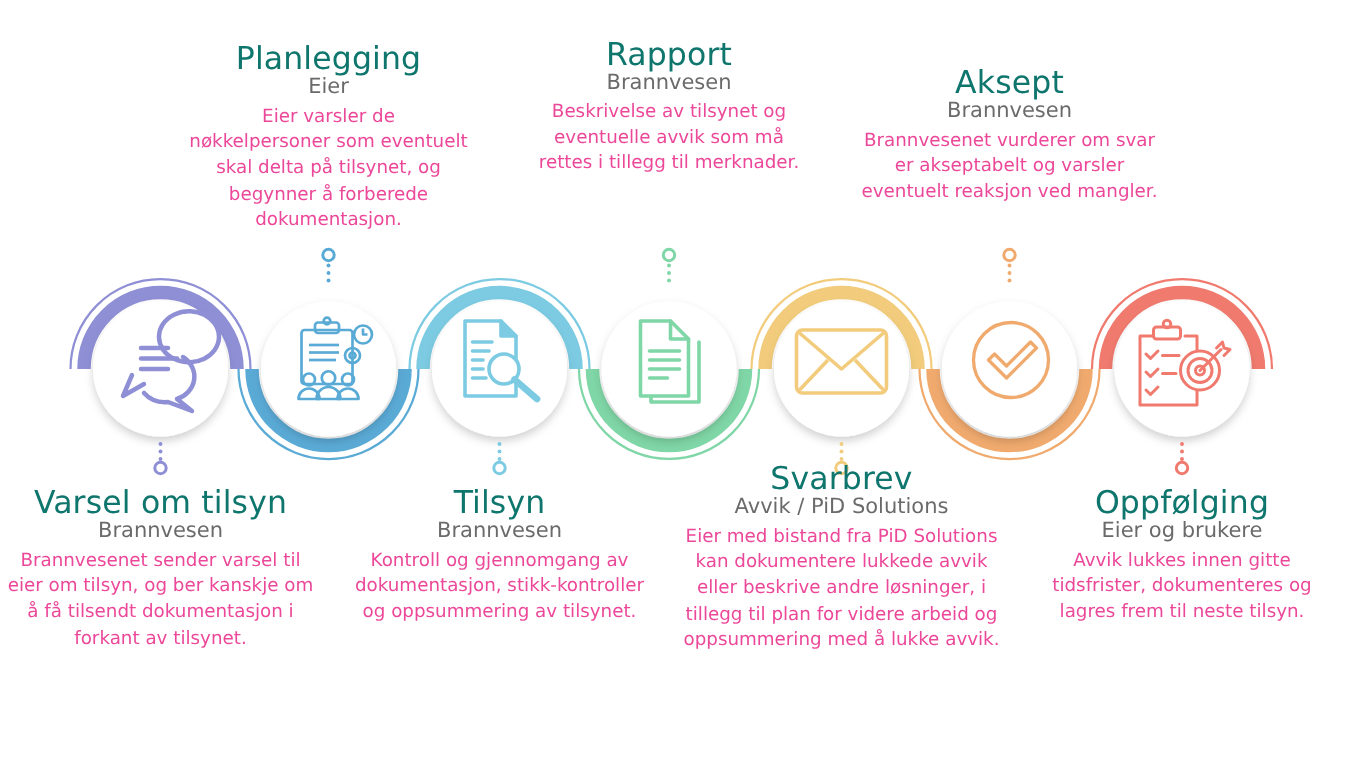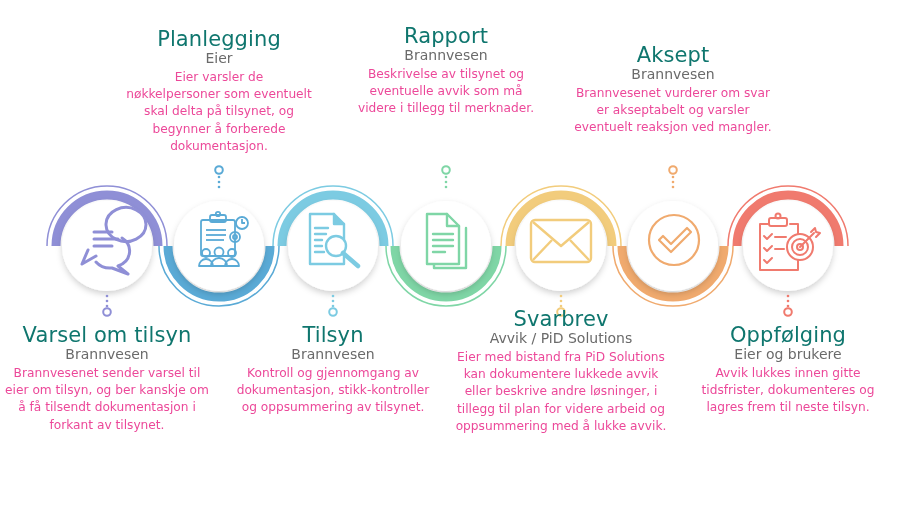--- a/index.html
+++ b/index.html
@@ -201,21 +201,21 @@
 
 <div class="txt" style="left:218px;top:324px;">
   <div class="ttl">Tilsyn</div>
   <div class="own">Brannvesen</div>
   <div class="dsc" style="padding:0 16px">Kontroll og gjennomgang av dokumentasjon, stikk-kontroller og oppsummering av tilsynet.</div>
 </div>
 
 <div class="txt" style="left:331px;top:25px;">
   <div class="ttl">Rapport</div>
   <div class="own">Brannvesen</div>
-  <div class="dsc" style="padding:0 20px">Beskrivelse av tilsynet og eventuelle avvik som må videre i tillegg til merknader.</div>
+  <div class="dsc" style="padding:0 20px">Beskrivelse av tilsynet og eventuelle avvik som må rettes i tillegg til merknader.</div>
 </div>
 
 <div class="txt" style="left:446px;top:308px;">
   <div class="ttl">Svarbrev</div>
   <div class="own">Avvik / PiD Solutions</div>
   <div class="dsc" style="padding:0 8px">Eier med bistand fra PiD Solutions kan dokumentere lukkede avvik eller beskrive andre løsninger, i tillegg til plan for videre arbeid og oppsummering med å lukke avvik.</div>
 </div>
 
 <div class="txt" style="left:558px;top:44px;">
   <div class="ttl">Aksept</div>

